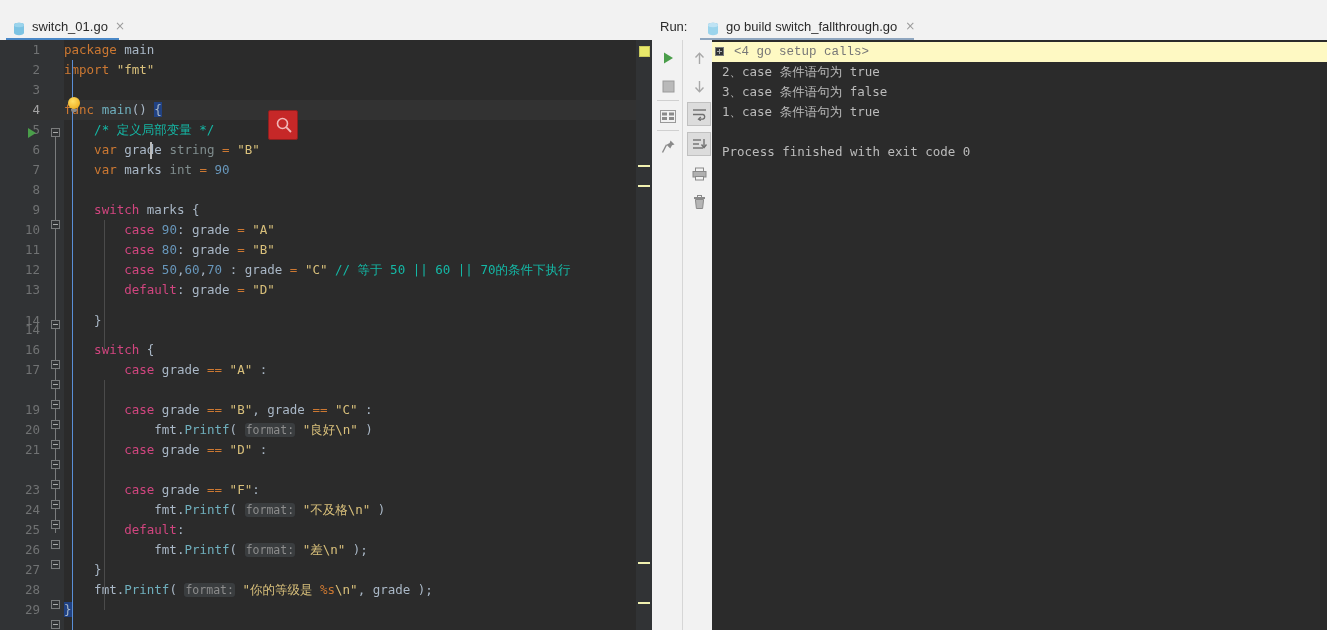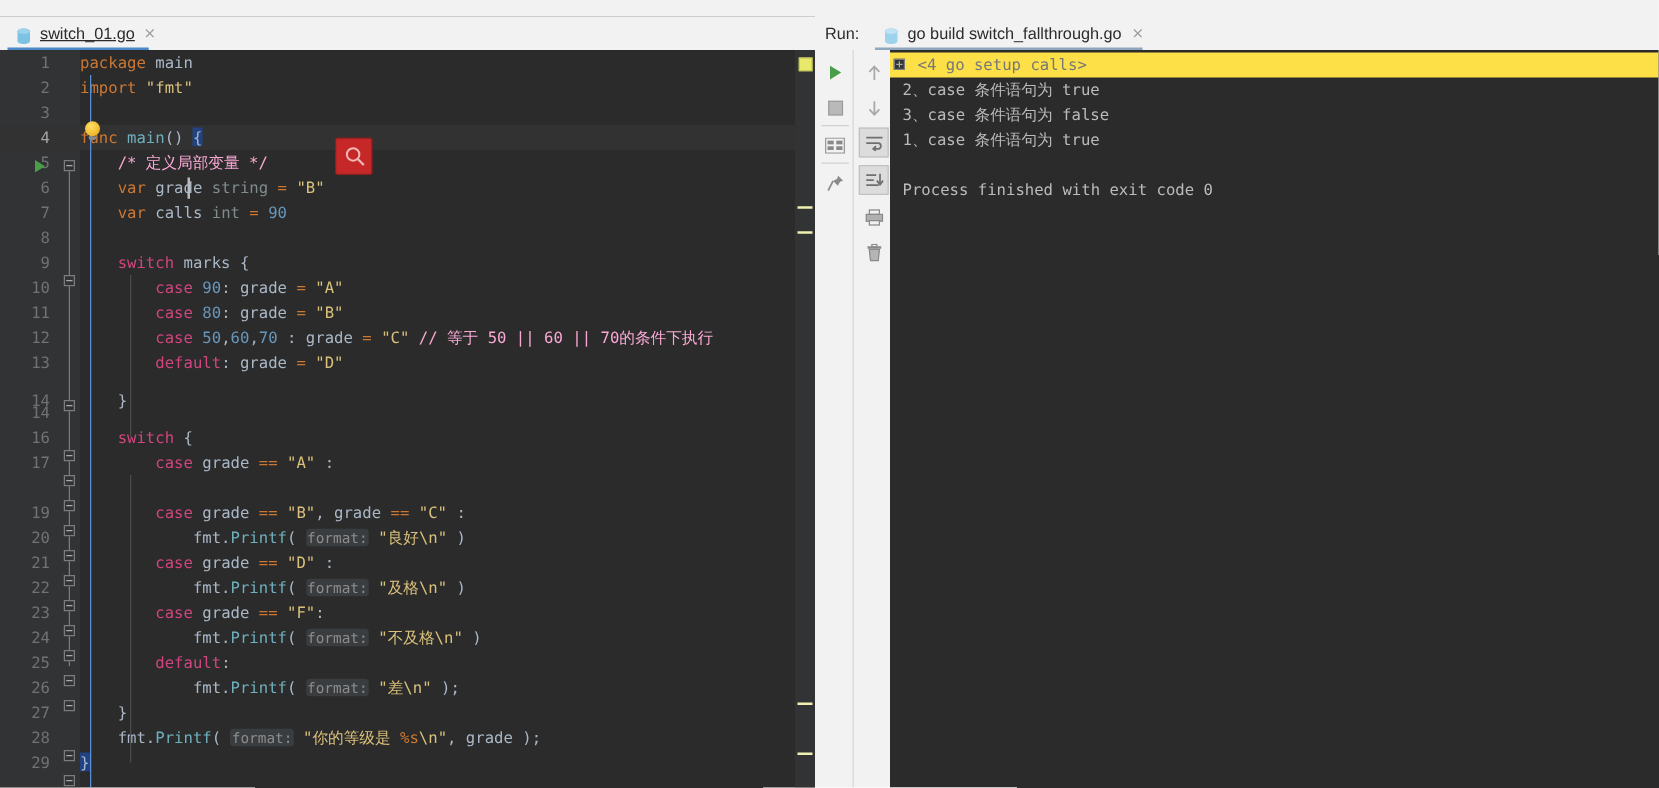--- a/index.html
+++ b/index.html
@@ -34,21 +34,20 @@
   }
   .editor-tabbar {
     position: absolute; left: 0; top: 0; width: 652px; height: 27px;
     background: #f2f2f2; border-bottom: 0;
   }
   .etab {
     position: absolute; left: 6px; top: 1px; height: 26px;
     padding: 0 24px 0 26px; line-height: 26px;
     font-size: 13px; color: #2b2b2b; white-space: nowrap;
     background: #f2f2f2;
-    text-decoration: underline;
   }
   .etab-underline {
     position: absolute; left: 6px; top: 25px; width: 113px; height: 3px;
     background: #4a88c7;
   }
   .etab .fileicon {
     position: absolute; left: 6px; top: 6px; width: 14px; height: 15px;
   }
   .etab .tabx {
     position: absolute; right: 7px; top: 8px; width: 10px; height: 10px;
@@ -131,21 +130,21 @@
   }
 
   
   .kw   { color: #cc7832; }
   .kwp  { color: #d1457f; }
   .str  { color: #d9c07b; }
   .num  { color: #6897bb; }
   .fn   { color: #6fafbd; }
   .id   { color: #a9b7c6; }
   .typ  { color: #7f8c8d; }
-  .cmt  { color: #f9a8d4; }
+  .cmt  { color: #14b8a6; }
   .hint {
     color: #8c8c8c; background: #3a3d3f; border-radius: 3px; padding: 0 1px;
     font-size: 11.5px;
   }
   .sel { background: #214283; color: #a9b7c6; }
 
   
   .search-badge {
     position: absolute; left: 268px; top: 70px; width: 30px; height: 30px;
     background: #c62828; border: 1px solid #8e1f1f; border-radius: 2px;
@@ -198,21 +197,21 @@
 
   .console {
     position: absolute; left: 60px; top: 40px; width: 615px; height: 590px;
     background: #2b2b2b; overflow: hidden;
   }
   .cline {
     position: absolute; left: 10px; height: 20px; line-height: 20px;
     font-family: "DejaVu Sans Mono", monospace; font-size: 12.5px; color: #bbbbbb;
     white-space: pre;
   }
-  .cline.folded { background: #fde047; color: #777777; left: 0; padding-left: 22px; }
+  .cline.folded { background: #fef9c3; color: #777777; left: 0; padding-left: 22px; font-family: Liberation Mono, monospace; }
   .fold-plus {
     position: absolute; left: 3px; top: 5px; width: 9px; height: 9px;
     border: 1px solid #7a7c7d; background: #313335;
   }
   .fold-plus::before { content:""; position:absolute; left:1px; top:3px; width:5px; height:1px; background:#a9abab; }
   .fold-plus::after  { content:""; position:absolute; left:3px; top:1px; width:1px; height:5px; background:#a9abab; }
   .cn { color: #bbbbbb; }
 </style>
 </head>
 <body>
@@ -246,35 +245,34 @@
     <div class="code-area">
       <div class="gutter"></div>
       <div class="fold-col"></div>
       <div class="code-scroll" id="code-scroll">
           <div class="line" style="top: 0px;"><span class="ln">1</span><span class="ltext"><span class="kw">package</span><span class="id"> main</span></span></div>
           <div class="line" style="top: 20px;"><span class="ln">2</span><span class="ltext"><span class="kw">import</span><span class="id"> </span><span class="str">"fmt"</span></span></div>
           <div class="line" style="top: 40px;"><span class="ln">3</span><span class="ltext"></span></div>
           <div class="line cur" style="top: 60px;"><span class="ln">4</span><span class="ltext"><span class="kw">func</span><span class="id"> </span><span class="fn">main</span><span class="id">() </span><span class="sel">{</span></span></div>
           <div class="line" style="top: 80px;"><span class="ln">5</span><span class="ltext"><span class="cmt">    /* 定义局部变量 */</span></span></div>
           <div class="line" style="top: 100px;"><span class="ln">6</span><span class="ltext"><span class="id">    </span><span class="kw">var</span><span class="id"> grade </span><span class="typ">string</span><span class="id"> </span><span class="kw">=</span><span class="id"> </span><span class="str">"B"</span></span></div>
-          <div class="line" style="top: 120px;"><span class="ln">7</span><span class="ltext"><span class="id">    </span><span class="kw">var</span><span class="id"> calls </span><span class="typ">int</span><span class="id"> </span><span class="kw">=</span><span class="id"> </span><span class="num">90</span></span></div>
+          <div class="line" style="top: 120px;"><span class="ln">7</span><span class="ltext"><span class="id">    </span><span class="kw">var</span><span class="id"> marks </span><span class="typ">int</span><span class="id"> </span><span class="kw">=</span><span class="id"> </span><span class="num">90</span></span></div>
           <div class="line" style="top: 140px;"><span class="ln">8</span><span class="ltext"></span></div>
           <div class="line" style="top: 160px;"><span class="ln">9</span><span class="ltext"><span class="id">    </span><span class="kwp">switch</span><span class="id"> marks {</span></span></div>
           <div class="line" style="top: 180px;"><span class="ln">10</span><span class="ltext"><span class="id">        </span><span class="kwp">case</span><span class="id"> </span><span class="num">90</span><span class="id">: grade </span><span class="kw">=</span><span class="id"> </span><span class="str">"A"</span></span></div>
           <div class="line" style="top: 200px;"><span class="ln">11</span><span class="ltext"><span class="id">        </span><span class="kwp">case</span><span class="id"> </span><span class="num">80</span><span class="id">: grade </span><span class="kw">=</span><span class="id"> </span><span class="str">"B"</span></span></div>
           <div class="line" style="top: 220px;"><span class="ln">12</span><span class="ltext"><span class="id">        </span><span class="kwp">case</span><span class="id"> </span><span class="num">50</span><span class="id">,</span><span class="num">60</span><span class="id">,</span><span class="num">70</span><span class="id"> : grade </span><span class="kw">=</span><span class="id"> </span><span class="str">"C"</span><span class="cmt"> // 等于 50 || 60 || 70的条件下执行</span></span></div>
           <div class="line" style="top: 240px;"><span class="ln">13</span><span class="ltext"><span class="id">        </span><span class="kwp">default</span><span class="id">: grade </span><span class="kw">=</span><span class="id"> </span><span class="str">"D"</span></span></div>
           <div class="line" style="top: 260px; margin-top: 11px;"><span class="ln">14</span><span class="ltext"><span class="id">    }</span></span></div>
           <div class="line" style="top: 280px;"><span class="ln">14</span><span class="ltext"></span></div>
           <div class="line" style="top: 300px;"><span class="ln">16</span><span class="ltext"><span class="id">    </span><span class="kwp">switch</span><span class="id"> {</span></span></div>
           <div class="line" style="top: 320px;"><span class="ln">17</span><span class="ltext"><span class="id">        </span><span class="kwp">case</span><span class="id"> grade </span><span class="kw">==</span><span class="id"> </span><span class="str">"A"</span><span class="id"> :</span></span></div>
           <div class="line" style="top: 360px;"><span class="ln">19</span><span class="ltext"><span class="id">        </span><span class="kwp">case</span><span class="id"> grade </span><span class="kw">==</span><span class="id"> </span><span class="str">"B"</span><span class="id">, grade </span><span class="kw">==</span><span class="id"> </span><span class="str">"C"</span><span class="id"> :</span></span></div>
           <div class="line" style="top: 380px;"><span class="ln">20</span><span class="ltext"><span class="id">            fmt.</span><span class="fn">Printf</span><span class="id">( </span><span class="hint">format:</span><span class="id"> </span><span class="str">"良好\n"</span><span class="id"> )</span></span></div>
           <div class="line" style="top: 400px;"><span class="ln">21</span><span class="ltext"><span class="id">        </span><span class="kwp">case</span><span class="id"> grade </span><span class="kw">==</span><span class="id"> </span><span class="str">"D"</span><span class="id"> :</span></span></div>
-          <div class="line" style="top: 420px;"><span class="ln">22</span><span class="ltext"><span class="id">            fmt.</span><span class="fn">Printf</span><span class="id">( </span><span class="hint">format:</span><span class="id"> </span><span class="str">"及格\n"</span><span class="id"> )</span></span></div>
           <div class="line" style="top: 440px;"><span class="ln">23</span><span class="ltext"><span class="id">        </span><span class="kwp">case</span><span class="id"> grade </span><span class="kw">==</span><span class="id"> </span><span class="str">"F"</span><span class="id">:</span></span></div>
           <div class="line" style="top: 460px;"><span class="ln">24</span><span class="ltext"><span class="id">            fmt.</span><span class="fn">Printf</span><span class="id">( </span><span class="hint">format:</span><span class="id"> </span><span class="str">"不及格\n"</span><span class="id"> )</span></span></div>
           <div class="line" style="top: 480px;"><span class="ln">25</span><span class="ltext"><span class="id">        </span><span class="kwp">default</span><span class="id">:</span></span></div>
           <div class="line" style="top: 500px;"><span class="ln">26</span><span class="ltext"><span class="id">            fmt.</span><span class="fn">Printf</span><span class="id">( </span><span class="hint">format:</span><span class="id"> </span><span class="str">"差\n"</span><span class="id"> );</span></span></div>
           <div class="line" style="top: 520px;"><span class="ln">27</span><span class="ltext"><span class="id">    }</span></span></div>
           <div class="line" style="top: 540px;"><span class="ln">28</span><span class="ltext"><span class="id">    fmt.</span><span class="fn">Printf</span><span class="id">( </span><span class="hint">format:</span><span class="id"> </span><span class="str">"你的等级是 </span><span class="kw">%s</span><span class="str">\n"</span><span class="id">, grade );</span></span></div>
           <div class="line" style="top: 560px;"><span class="ln">29</span><span class="ltext"><span class="sel">}</span></span></div>
         </div>
 
       <div class="iguide active" style="left:72px; top:20px;  height:570px;"></div>

